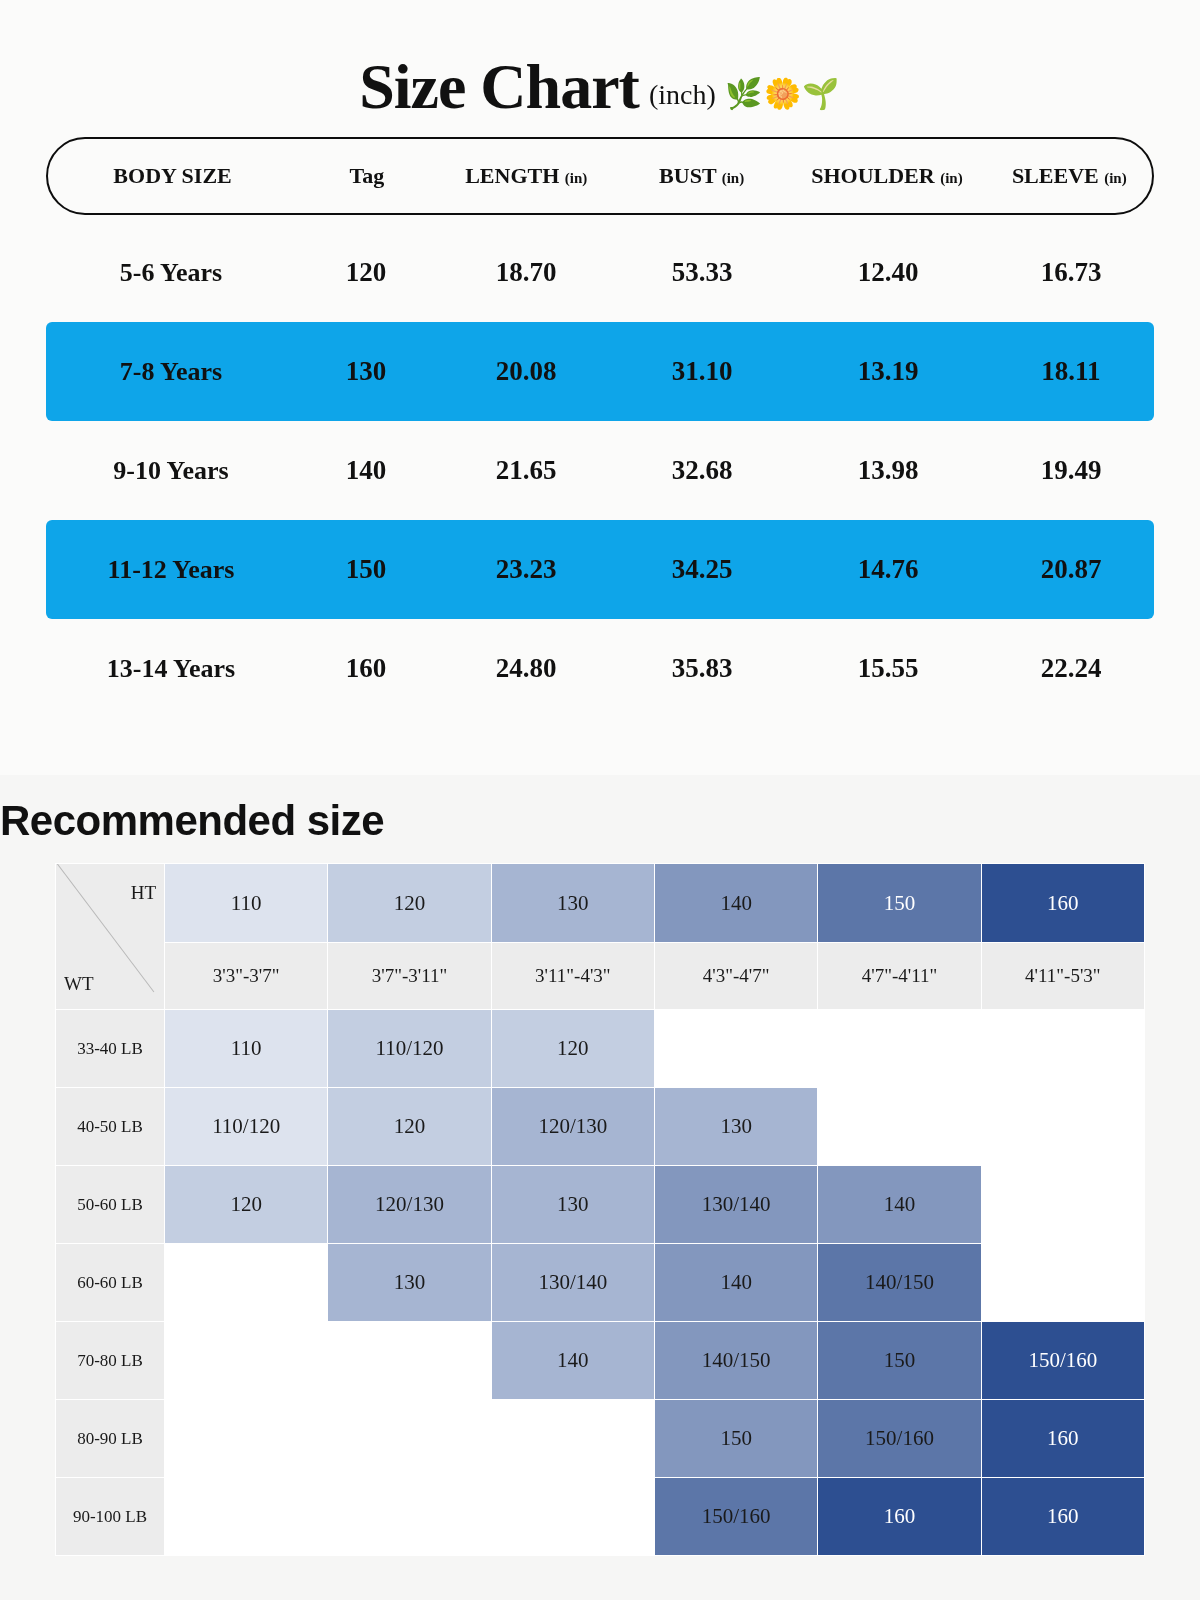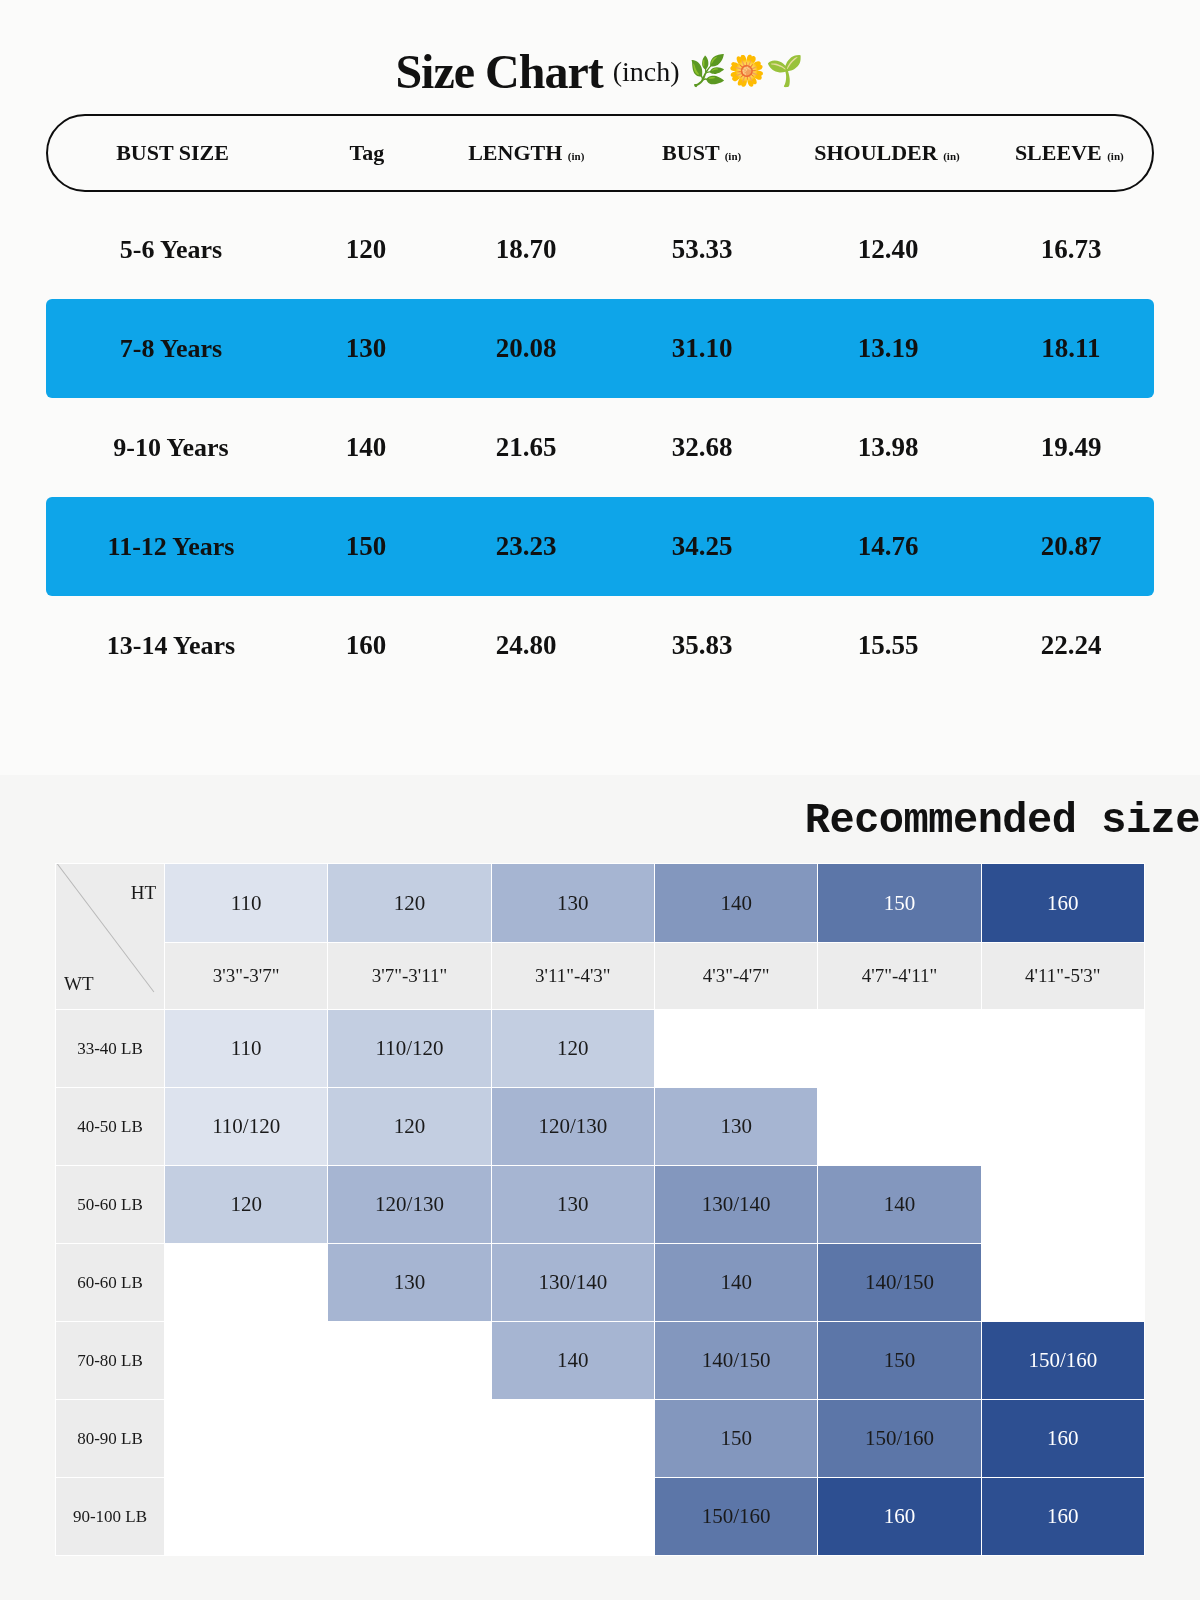--- a/index.html
+++ b/index.html
@@ -30,23 +30,24 @@
   .title-row {
     display: flex;
     align-items: flex-end;
     justify-content: center;
     padding-top: 48px;
     gap: 10px;
   }
   .title-main {
     font-family: "Liberation Serif", serif;
     font-weight: bold;
-    font-size: 48px;
+    font-size: 64px;
     letter-spacing: -1px;
     line-height: 1;
+    margin-top: 7px;
   }
   .title-unit {
     font-family: "Liberation Serif", serif;
     font-size: 28px;
     padding-bottom: 8px;
   }
   .title-deco {
     font-size: 30px;
     padding-bottom: 8px;
     letter-spacing: 1px;
@@ -64,21 +65,21 @@
     align-items: center;
     box-sizing: border-box;
   }
   .hcell {
     font-weight: bold;
     font-size: 22px;
     text-align: center;
     white-space: nowrap;
   }
   .hcell .small {
-    font-size: 11px;
+    font-size: 15px;
     font-weight: bold;
   }
   .col1 { width: 250px; }
   .col2 { width: 140px; }
   .col3 { width: 180px; }
   .col4 { width: 172px; }
   .col5 { width: 200px; }
   .col6 { width: 166px; }
 
   .rows {
@@ -104,22 +105,22 @@
   }
 
   
   .bottom-section {
     position: relative;
     height: 825px;
     background: #f6f6f5;
     padding: 0;
   }
   .rec-title {
-    text-align: right;
-    font-family: Liberation Mono, monospace;
+    text-align: left;
+    font-family: Liberation Sans, sans-serif;
     font-weight: bold;
     font-size: 42px;
     padding-top: 22px;
     letter-spacing: -0.5px;
   }
 
   .matrix {
     margin: 18px auto 0 auto;
     border-collapse: collapse;
     table-layout: fixed;
@@ -202,21 +203,21 @@
   <div class="top-section">
 
     <div class="title-row">
       <span class="title-main">Size Chart</span>
       <span class="title-unit">(inch)</span>
       <span class="title-deco">🌿🌼🌱</span>
     </div>
 
     <div class="header-pill-wrap">
       <div class="header-pill">
-        <div class="hcell col1"><span>BUST SIZE</span></div>
+        <div class="hcell col1"><span>BODY SIZE</span></div>
         <div class="hcell col2"><span>Tag</span></div>
         <div class="hcell col3"><span>LENGTH</span> <span class="small">(in)</span></div>
         <div class="hcell col4"><span>BUST</span> <span class="small">(in)</span></div>
         <div class="hcell col5"><span>SHOULDER</span> <span class="small">(in)</span></div>
         <div class="hcell col6"><span>SLEEVE</span> <span class="small">(in)</span></div>
       </div>
     </div>
 
     <div class="rows">
       <div class="drow">

